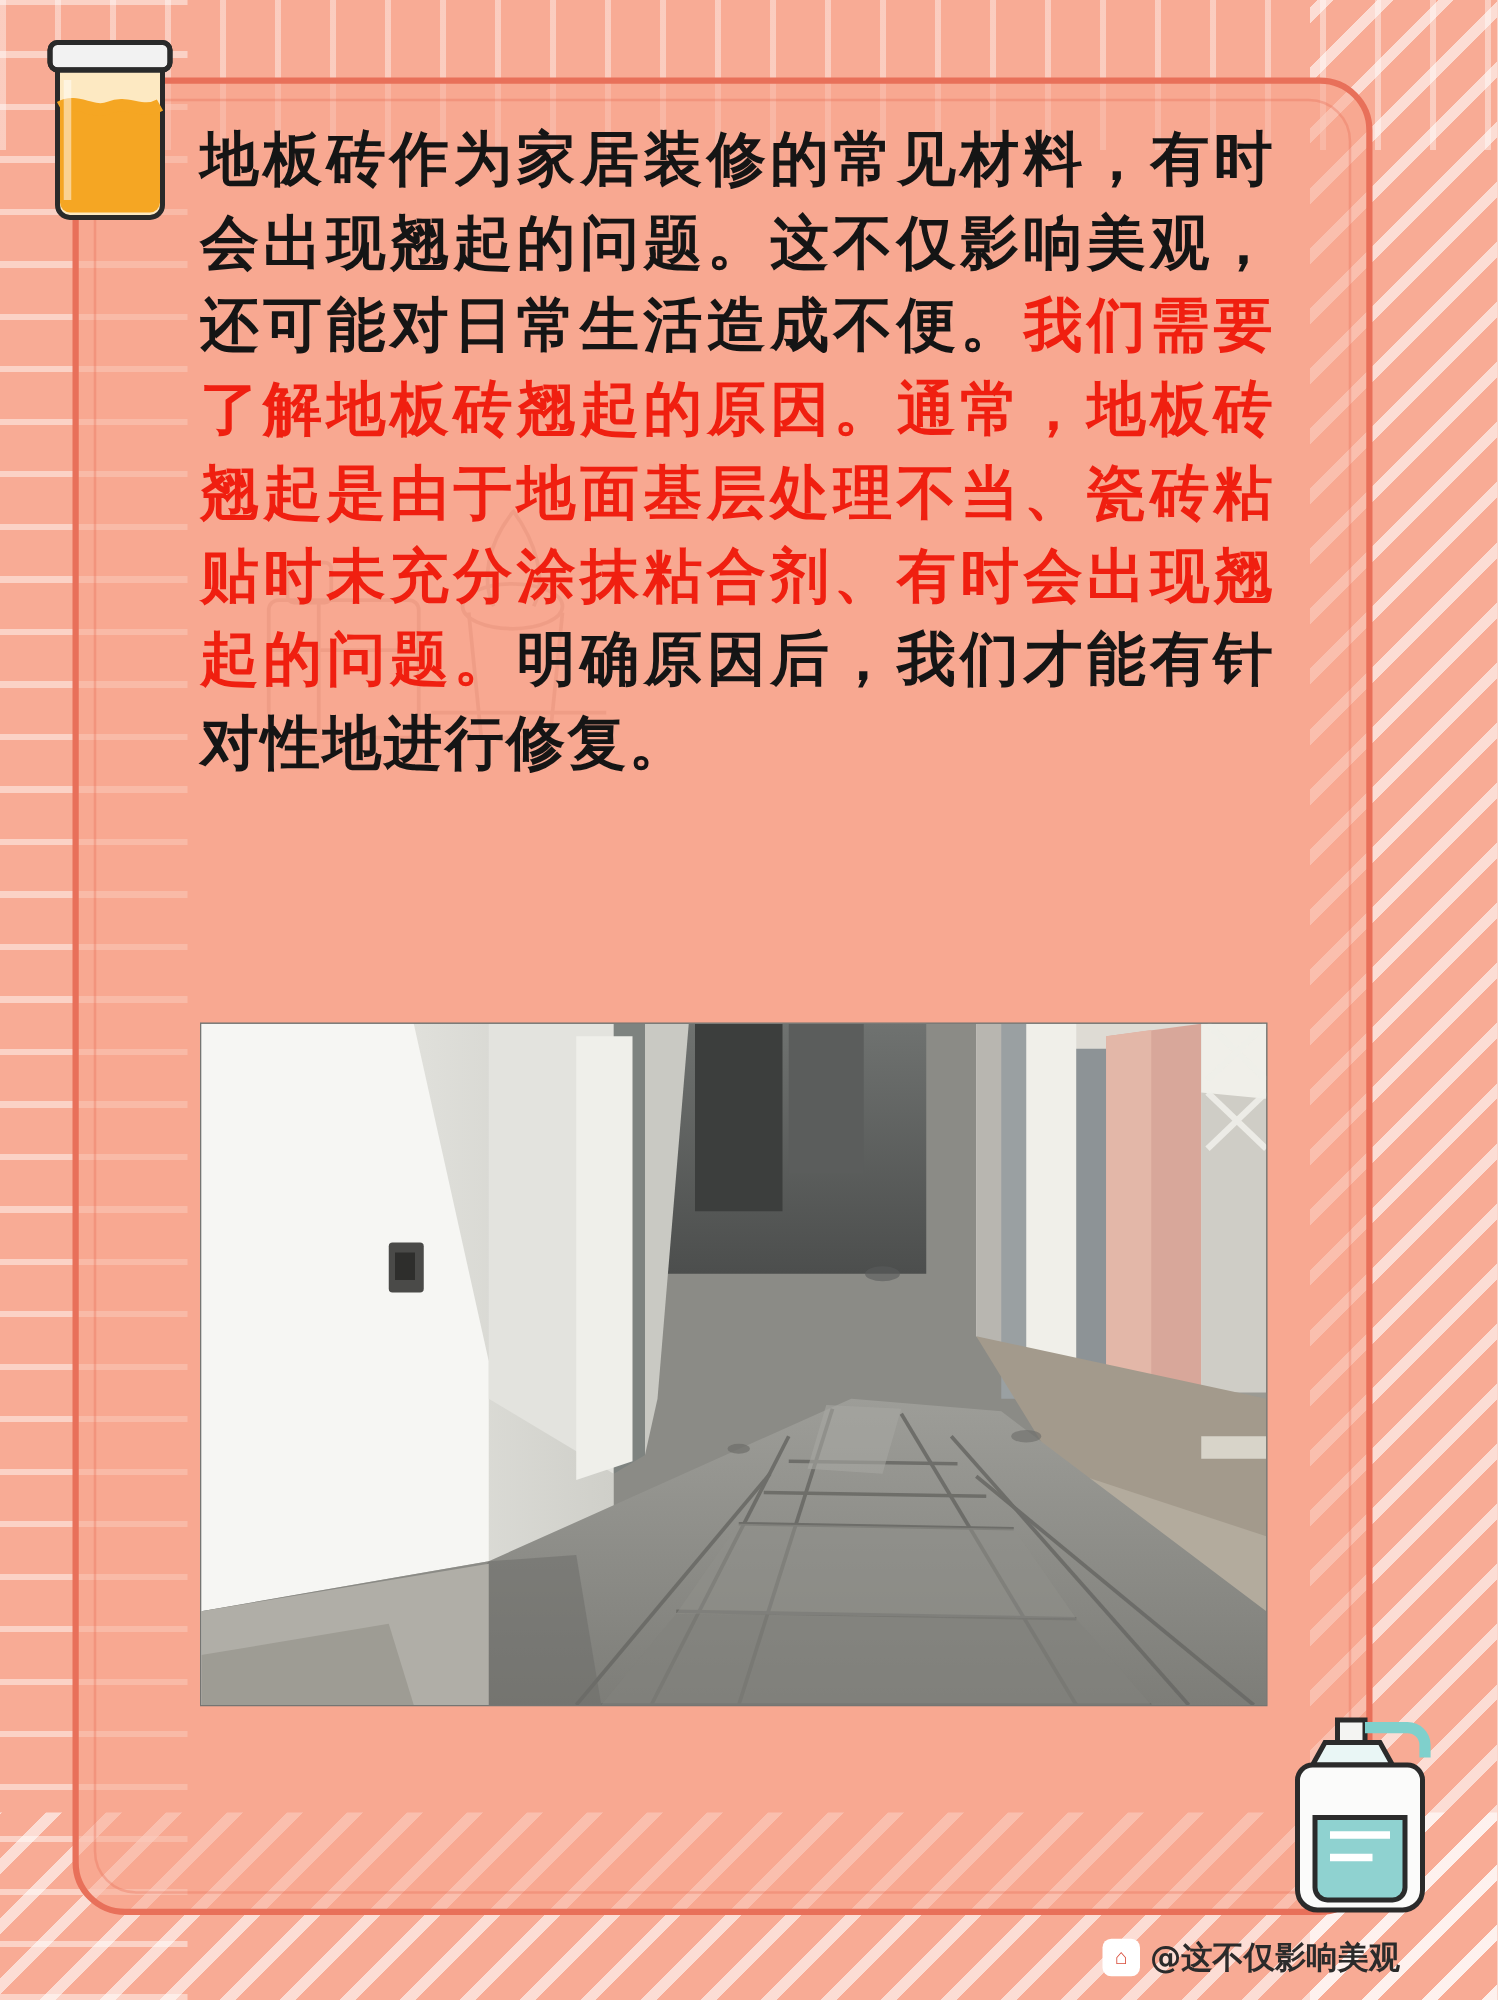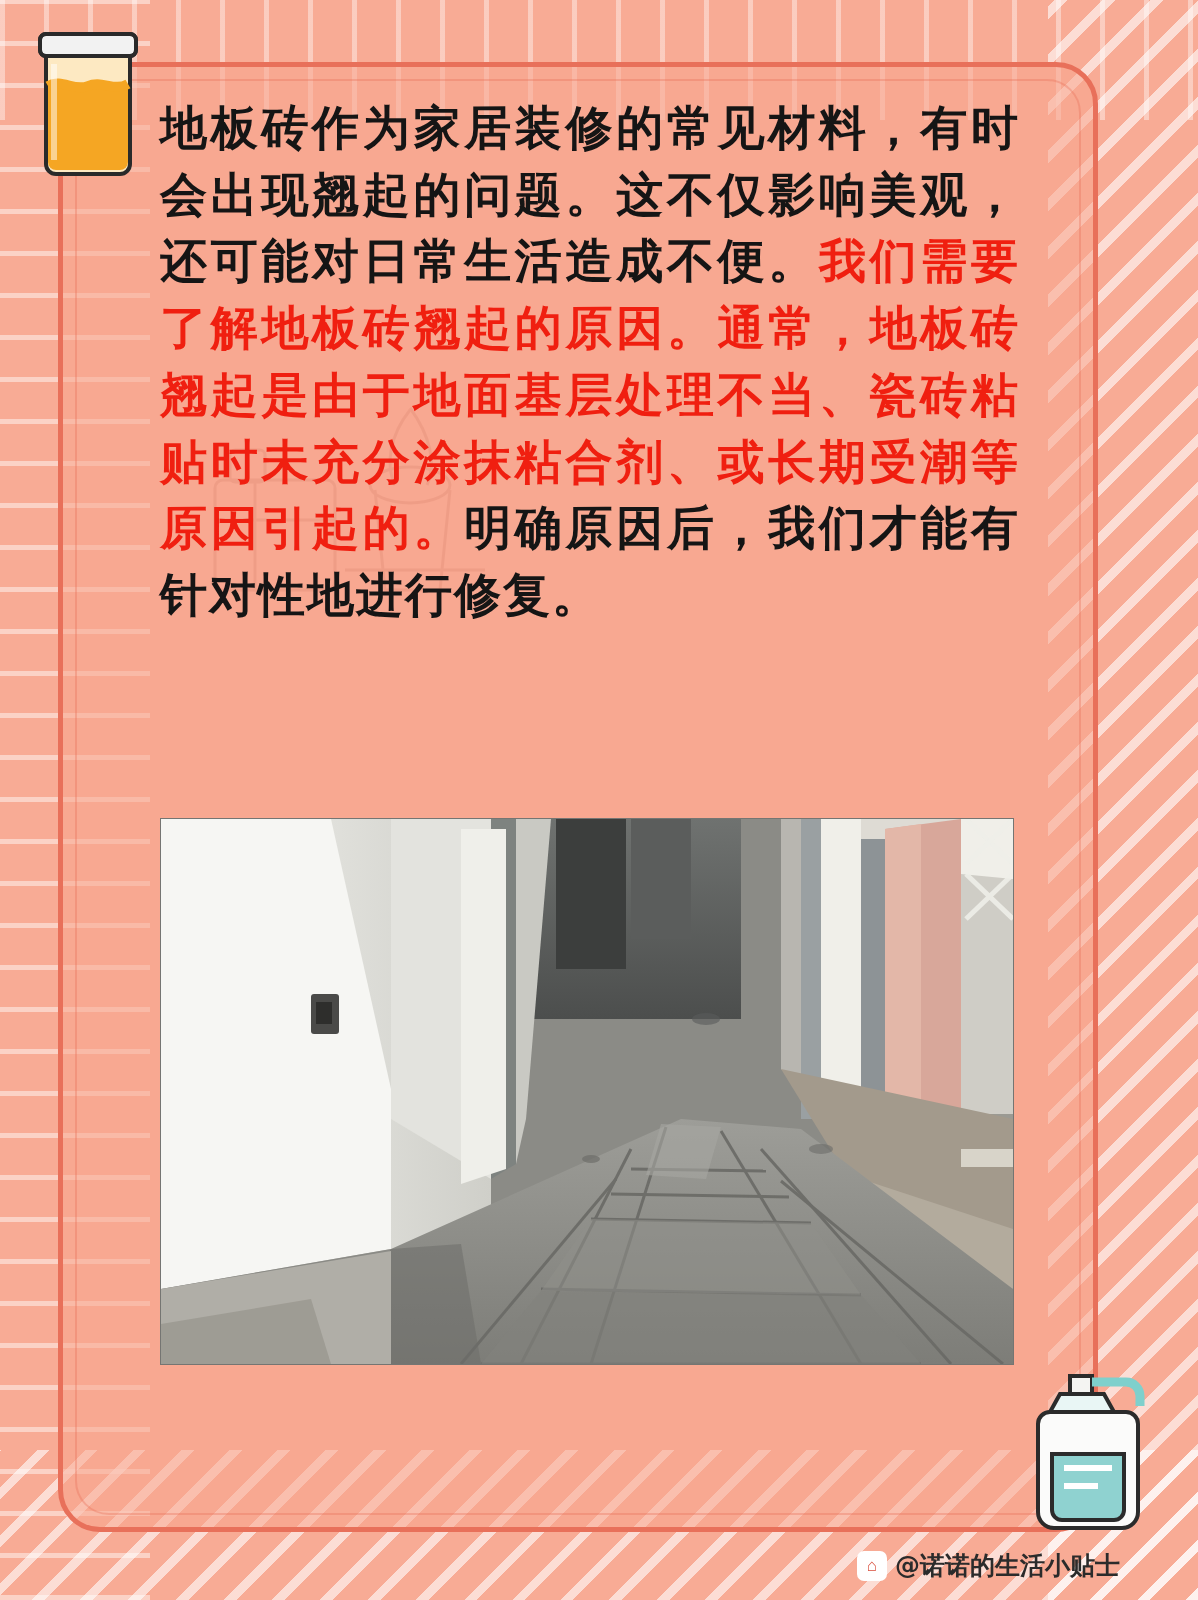--- a/index.html
+++ b/index.html
@@ -209,21 +209,21 @@
       <rect x="22" y="26" width="96" height="22" rx="6" fill="#f2f2f2" stroke="#2a2a2a" stroke-width="4"></rect>
       <path d="M28 48 h84 v108 a10 10 0 0 1 -10 10 h-64 a10 10 0 0 1 -10 -10 z" fill="#fde9c2" stroke="#2a2a2a" stroke-width="4"></path>
       <path d="M30 78 h80 v76 a8 8 0 0 1 -8 8 h-64 a8 8 0 0 1 -8 -8 z" fill="#f5a623"></path>
       <path d="M30 78 c14 -8 26 6 40 0 c14 -6 26 6 40 -2" fill="none" stroke="#f5a623" stroke-width="10"></path>
       <rect x="22" y="26" width="96" height="22" rx="6" fill="none" stroke="#2a2a2a" stroke-width="4"></rect>
       <path d="M36 56 v96" stroke="#ffffff" stroke-width="6" opacity="0.5"></path>
     </g>
   </svg>
 
   <div class="text-block">
-    <span class="seg-black">地板砖作为家居装修的常见材料，有时会出现翘起的问题。这不仅影响美观，还可能对日常生活造成不便。</span><span class="seg-red">我们需要了解地板砖翘起的原因。通常，地板砖翘起是由于地面基层处理不当、瓷砖粘贴时未充分涂抹粘合剂、或长期受潮等原因引起的。</span><span class="seg-black">明确原因后，我们才能有针对性地进行修复。</span>
+    <span class="seg-black">地板砖作为家居装修的常见材料，有时会出现翘起的问题。这不仅影响美观，还可能对日常生活造成不便。</span><span class="seg-red">我们需要了解地板砖翘起的原因。通常，地板砖翘起是由于地面基层处理不当、瓷砖粘贴时未充分涂抹粘合剂、有时会出现翘起的问题。</span><span class="seg-black">明确原因后，我们才能有针对性地进行修复。</span>
   </div>
 
   <div class="photo">
     <svg width="852" height="545" viewBox="0 0 852 545">
       <defs>
         <linearGradient id="wallL" x1="0" y1="0" x2="1" y2="0">
           <stop offset="0%" stop-color="#f2f2ee"></stop>
           <stop offset="100%" stop-color="#cfcfc9"></stop>
         </linearGradient>
         <linearGradient id="floorG" x1="0" y1="0" x2="0" y2="1">
@@ -313,16 +313,16 @@
       <path d="M52 52 h44 l10 18 h-64 z" fill="#e9f6f5"></path>
       <path d="M42 70 h76 a12 12 0 0 1 12 12 v88 a16 16 0 0 1 -16 16 h-68 a16 16 0 0 1 -16 -16 v-88 a12 12 0 0 1 12 -12 z" fill="#fbfbfa"></path>
       <path d="M44 112 h72 v56 a10 10 0 0 1 -10 10 h-52 a10 10 0 0 1 -10 -10 z" fill="#8fd2d0"></path>
       <path d="M56 126 h48" stroke="#ffffff" stroke-width="6"></path>
       <path d="M56 144 h34" stroke="#ffffff" stroke-width="6"></path>
     </g>
   </svg>
 
   <div class="footer">
     <div class="footer-logo">⌂</div>
-    <div class="footer-text">@诺诺的生活小贴士</div>
+    <div class="footer-text">@这不仅影响美观</div>
   </div>
 
 </div>
 
 </body></html>

